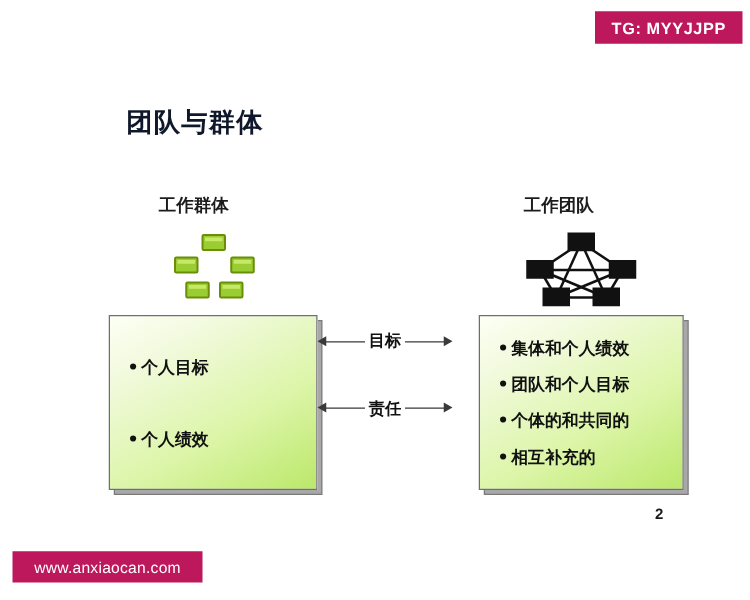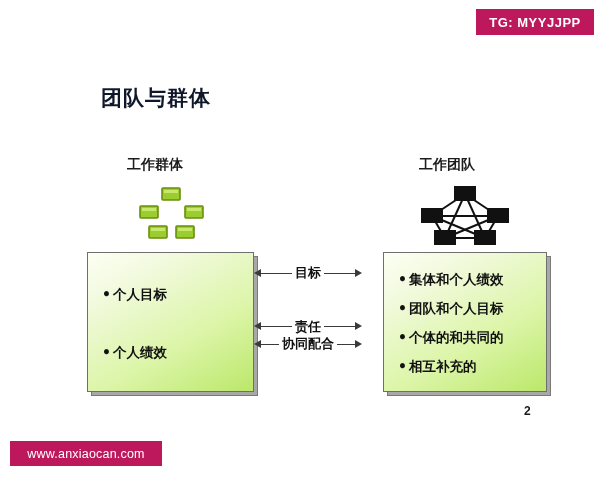--- a/index.html
+++ b/index.html
@@ -249,25 +249,19 @@
     <span class="conn-label">目标</span>
   </div>
 
   <div class="conn-row" style="top:64px;align-items:flex-end;">
     <div class="conn-line"></div>
     <div class="arrow-head arrow-left"></div>
     <div class="arrow-head arrow-right"></div>
     <span class="conn-label">责任</span>
   </div>
 
-  <div class="conn-row" style="top:82px;">
-    <div class="conn-line"></div>
-    <div class="arrow-head arrow-left"></div>
-    <div class="arrow-head arrow-right"></div>
-    <span class="conn-label">协同配合</span>
-  </div>
 
 
 </div>
 
 <div id="page-number">2</div>
 
 <div class="badge" id="site-badge">www.anxiaocan.com</div>
 
 </body></html>

